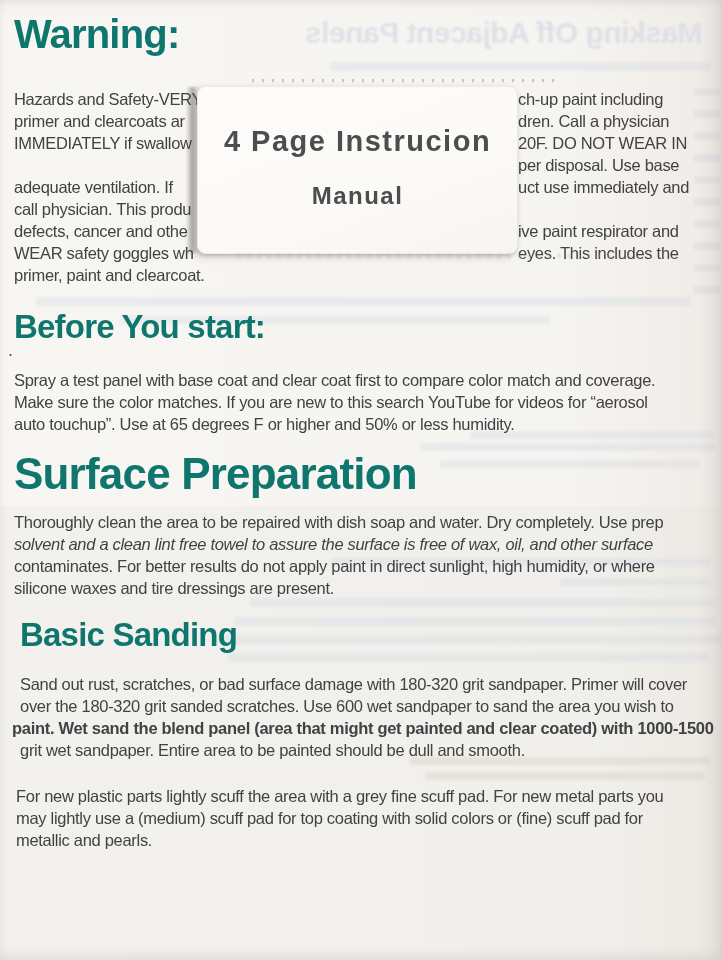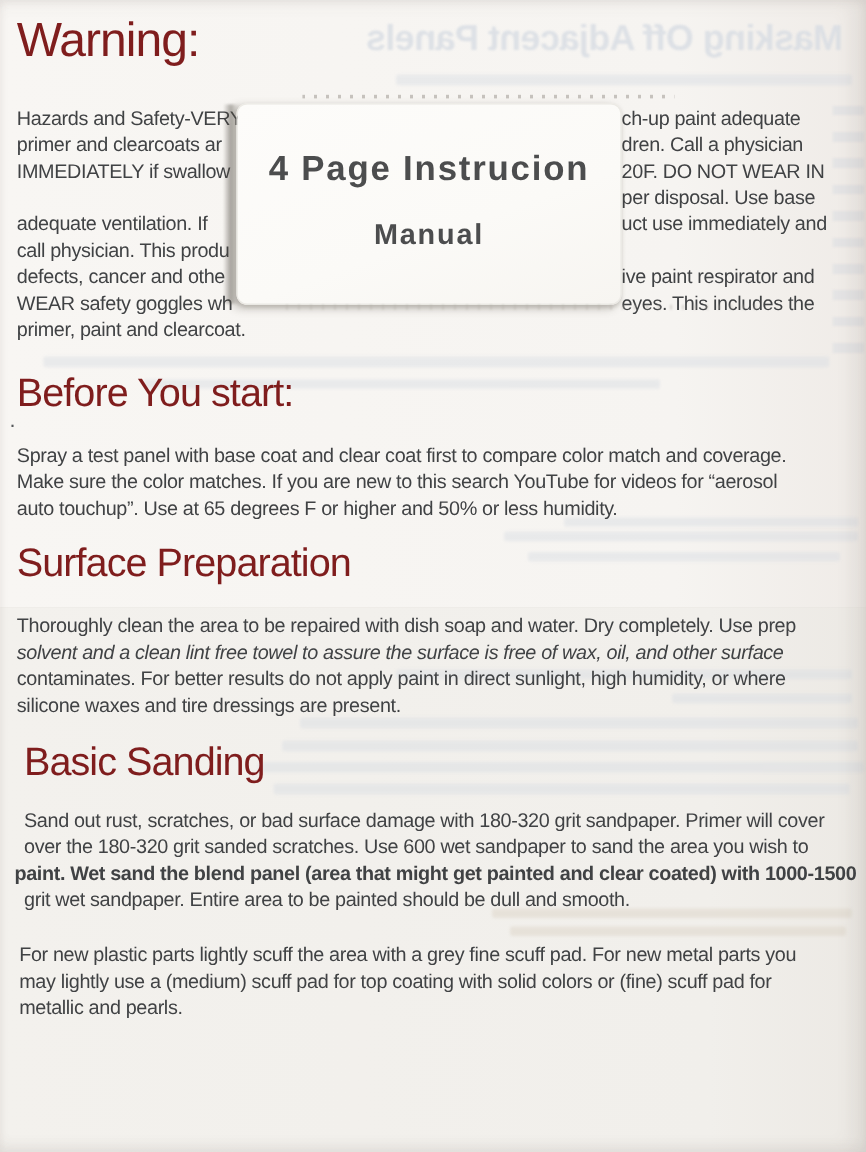--- a/index.html
+++ b/index.html
@@ -15,26 +15,26 @@
   }
   .sheet-lower{
     position:absolute;left:0;top:506px;width:722px;height:454px;
     background:linear-gradient(90deg,#f3f1ed 0%,#f1efeb 82%,#ece9e4 100%);
   }
   .edge-vignette{
     position:absolute;inset:0;pointer-events:none;
     box-shadow:inset -10px 0 16px rgba(95,88,80,.10), inset 0 -5px 10px rgba(95,88,80,.05), inset 0 3px 6px rgba(95,88,80,.05);
   }
   .h1{
-    position:absolute;white-space:nowrap;color:#7f1d1d;
-    font-weight:400;letter-spacing:-0.8px;line-height:1;
+    position:absolute;white-space:nowrap;color:#0f766e;
+    font-weight:700;letter-spacing:-0.8px;line-height:1;
   }
   .h-warning{left:14px;top:14px;font-size:40px;}
   .h-before{left:14px;top:310px;font-size:33px;}
-  .h-surface{left:14px;top:452px;font-size:33px;}
+  .h-surface{left:14px;top:452px;font-size:44px;}
   .h-basic{left:20px;top:618px;font-size:33px;}
   .bl{
     position:absolute;white-space:nowrap;
     font-size:16.5px;letter-spacing:-0.3px;color:#404244;line-height:1;
   }
   .wline{position:absolute;left:14px;width:700px;height:22px;}
   .wl,.wr{position:absolute;top:0;white-space:nowrap;font-size:16.5px;letter-spacing:-0.3px;color:#404244;}
   .wl{left:0;}
   .wr{left:504px;}
   .stray{position:absolute;left:8px;top:340px;font-size:18px;color:#55585a;}
@@ -89,21 +89,21 @@
   <div class="gbar" style="left:235px;top:617px;width:480px;height:9px;"></div>
   <div class="gbar" style="left:215px;top:635px;width:505px;height:9px;"></div>
   <div class="gbar" style="left:228px;top:653px;width:480px;height:9px;"></div>
   <div class="gbar gbar-warm" style="left:410px;top:757px;width:300px;height:8px;"></div>
   <div class="gbar gbar-warm" style="left:425px;top:772px;width:280px;height:8px;"></div>
 
   <div class="h1 h-warning">Warning:</div>
 
   <div class="wline" style="top:90px;">
     <span class="wl">Hazards and Safety-VERY</span>
-    <span class="wr">ch-up paint adequate</span>
+    <span class="wr">ch-up paint including</span>
   </div>
   <div class="wline" style="top:112px;">
     <span class="wl">primer and clearcoats ar</span>
     <span class="wr">dren. Call a physician</span>
   </div>
   <div class="wline" style="top:134px;">
     <span class="wl">IMMEDIATELY if swallow</span>
     <span class="wr">20F. DO NOT WEAR IN</span>
   </div>
   <div class="wline" style="top:156px;">

